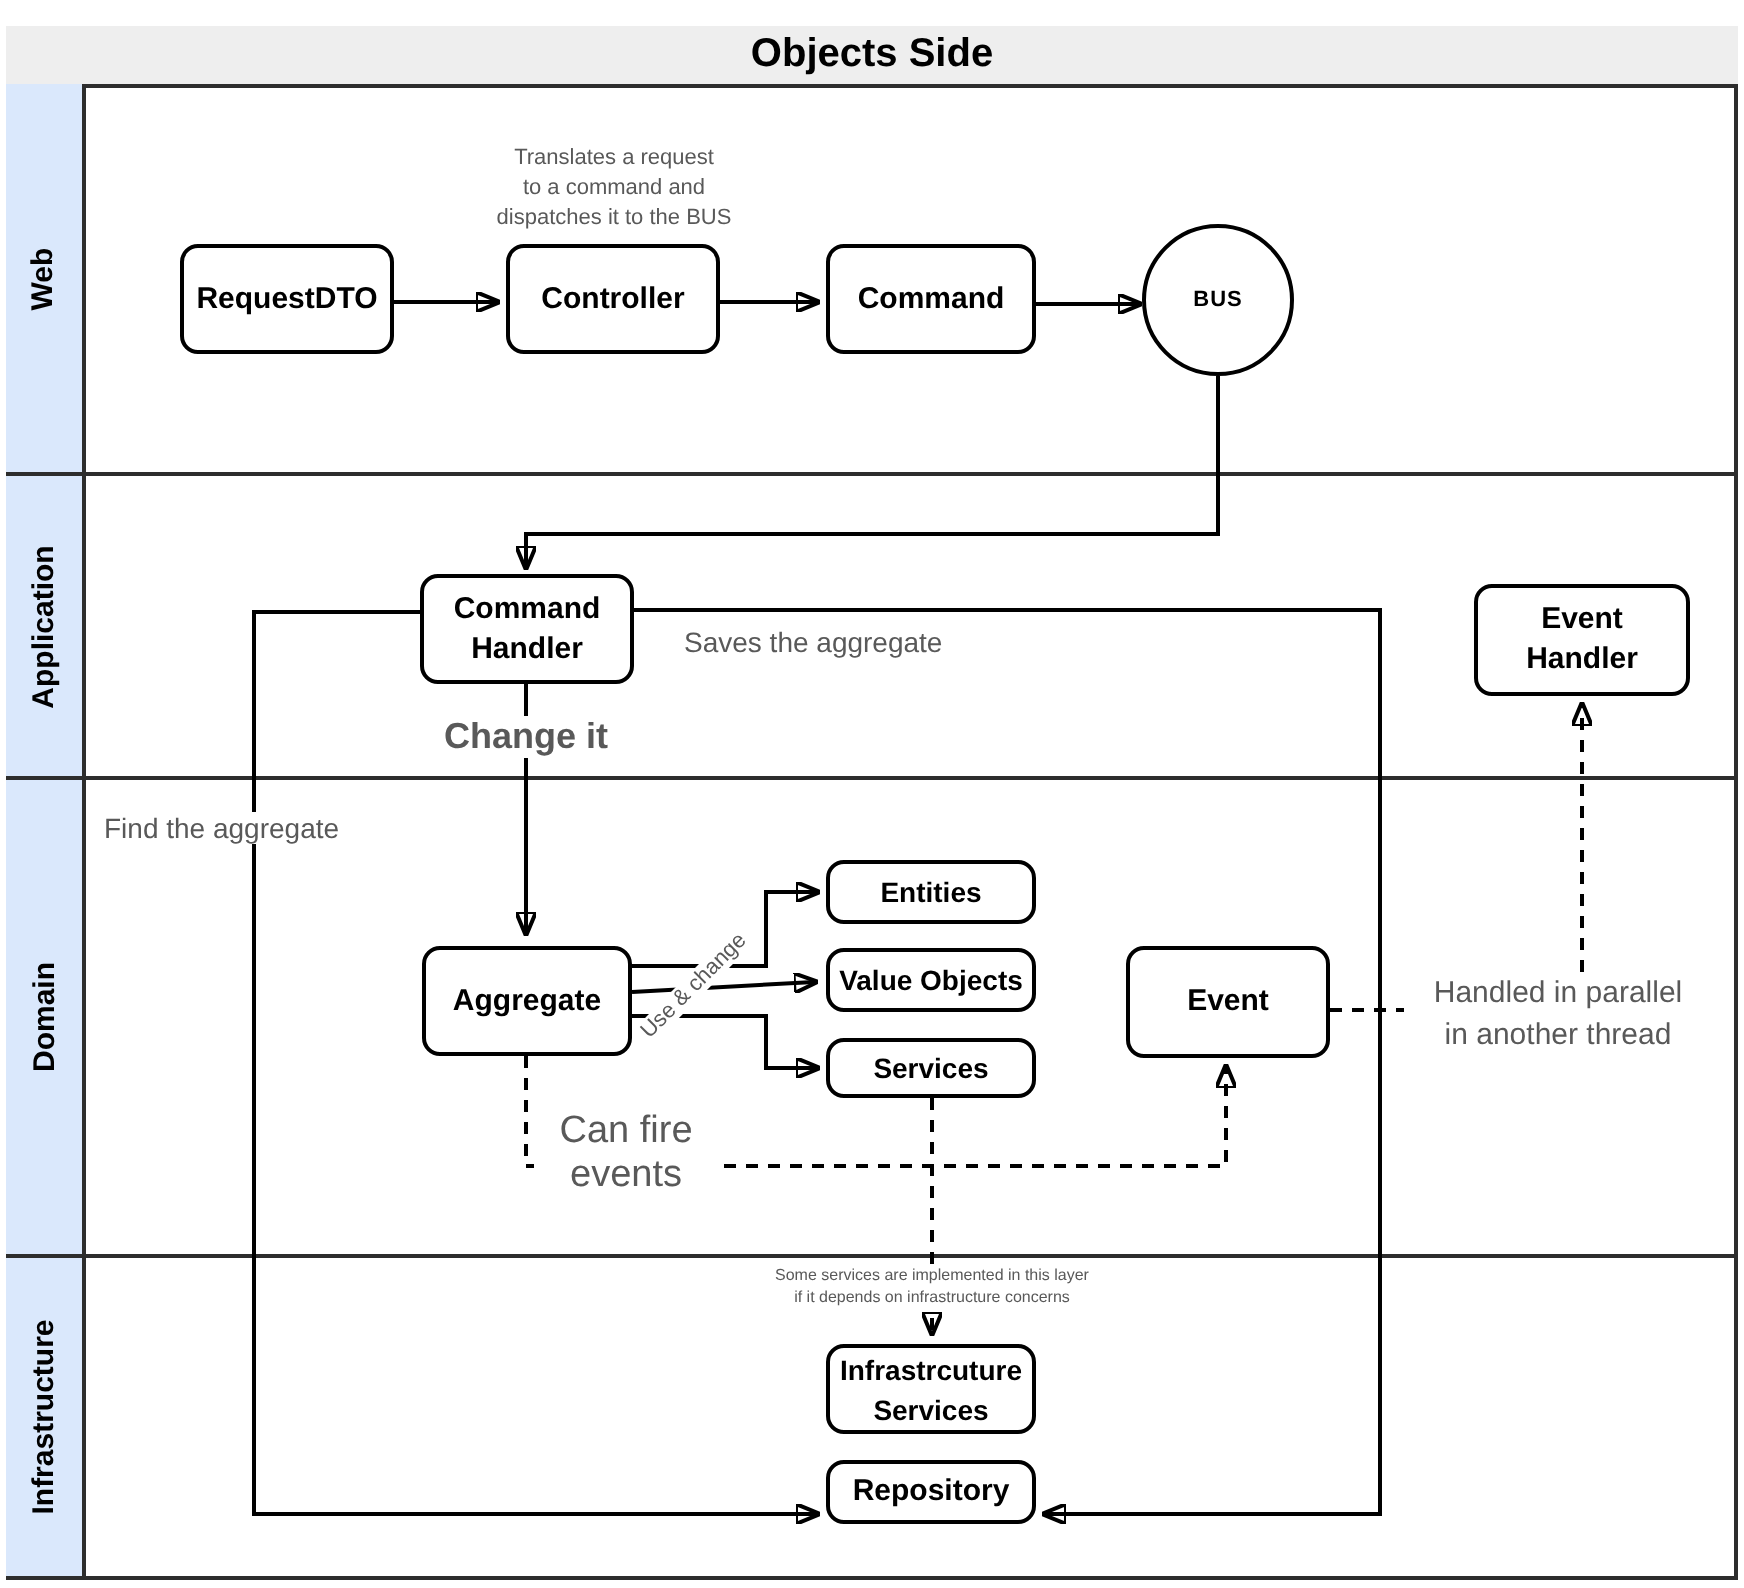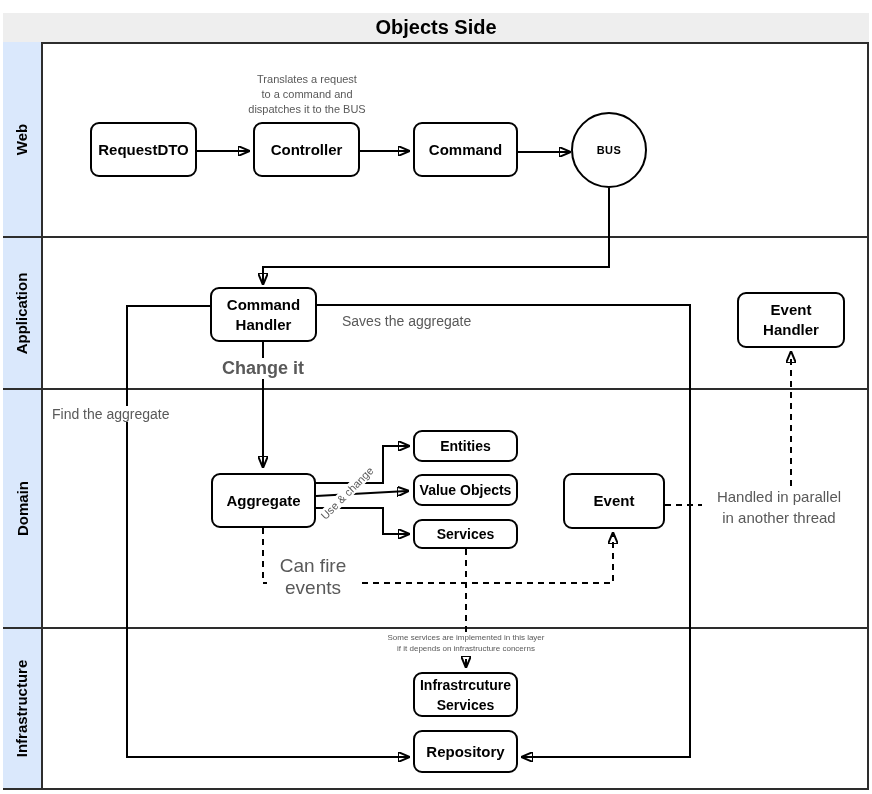--- a/index.html
+++ b/index.html
@@ -120,21 +120,21 @@
     <span>Services</span>
   </div>
   <div class="node" style="left:563px;top:473px;width:102px;height:56px;">
     <span>Event</span>
   </div>
 
   <div class="node small" style="left:413px;top:672px;width:105px;height:45px;line-height:16px;">
     <span style="line-height:20px;">Infrastrcuture
 Services</span>
   </div>
-  <div class="node" style="left:413px;top:730px;width:105px;height:43px;">
+  <div class="node" style="left:413px;top:730px;width:105px;height:32px;">
     <span>Repository</span>
   </div>
 
   <div class="note" style="left:222px;top:72px;width:170px;font-size:11px;line-height:15px;">Translates a request
 to a command and
 dispatches it to the BUS</div>
   <div class="note" style="left:342px;top:313px;font-size:14px;text-align:left;">Saves the aggregate</div>
   <div class="note wbg" style="left:213px;top:358px;width:100px;font-size:18px;font-weight:bold;">Change it</div>
   <div class="note wbg" style="left:52px;top:406px;font-size:14px;text-align:right;">Find the aggregate</div>
   <div class="note wbg" style="left:347px;top:493px;font-size:11px;transform:translate(-50%,-50%) rotate(-45deg);white-space:nowrap;">Use &amp; change</div>

